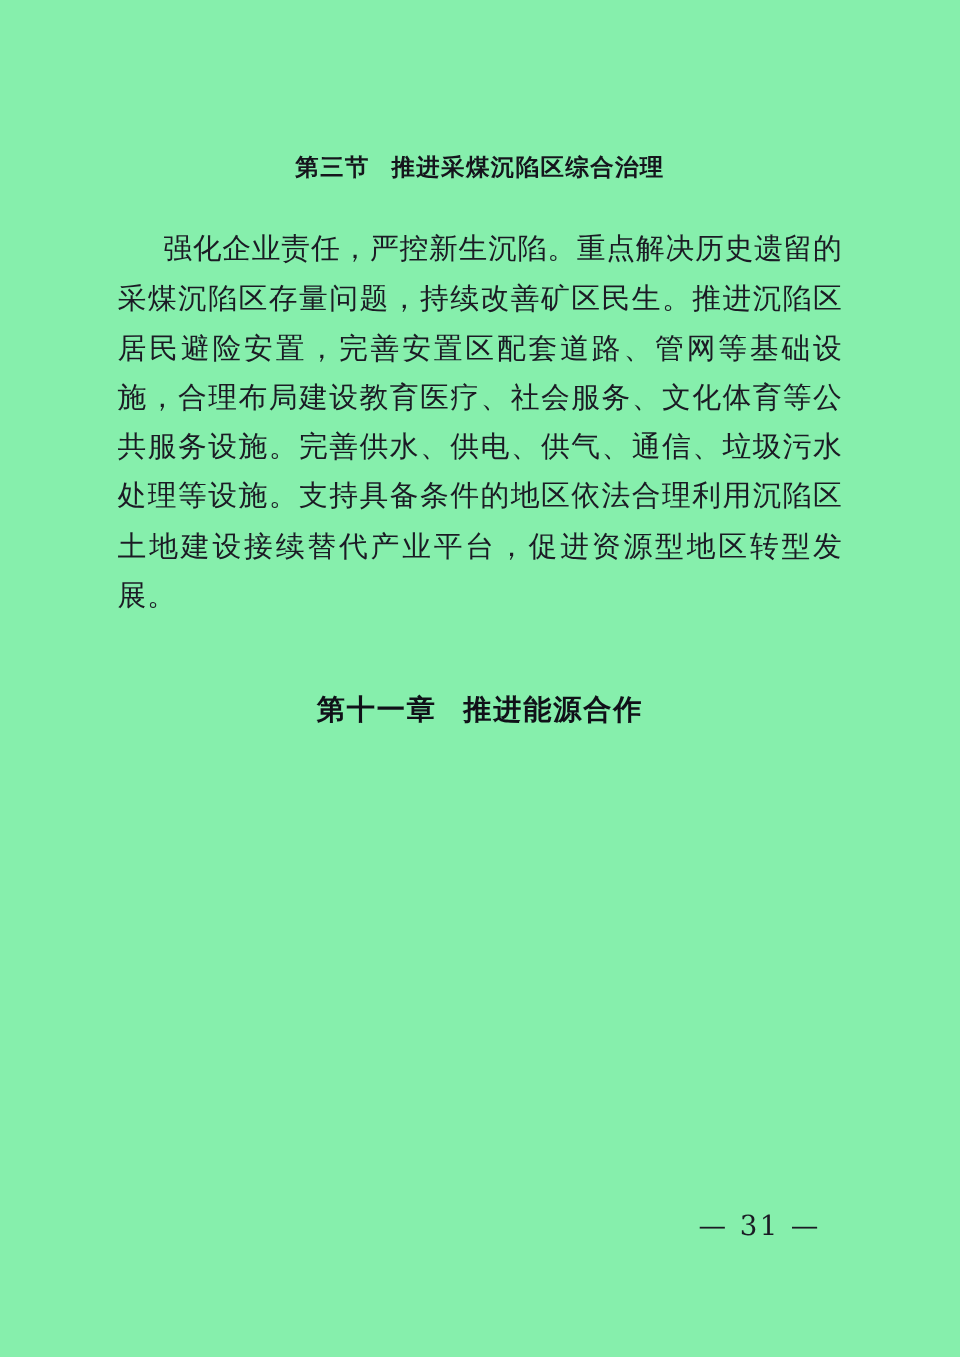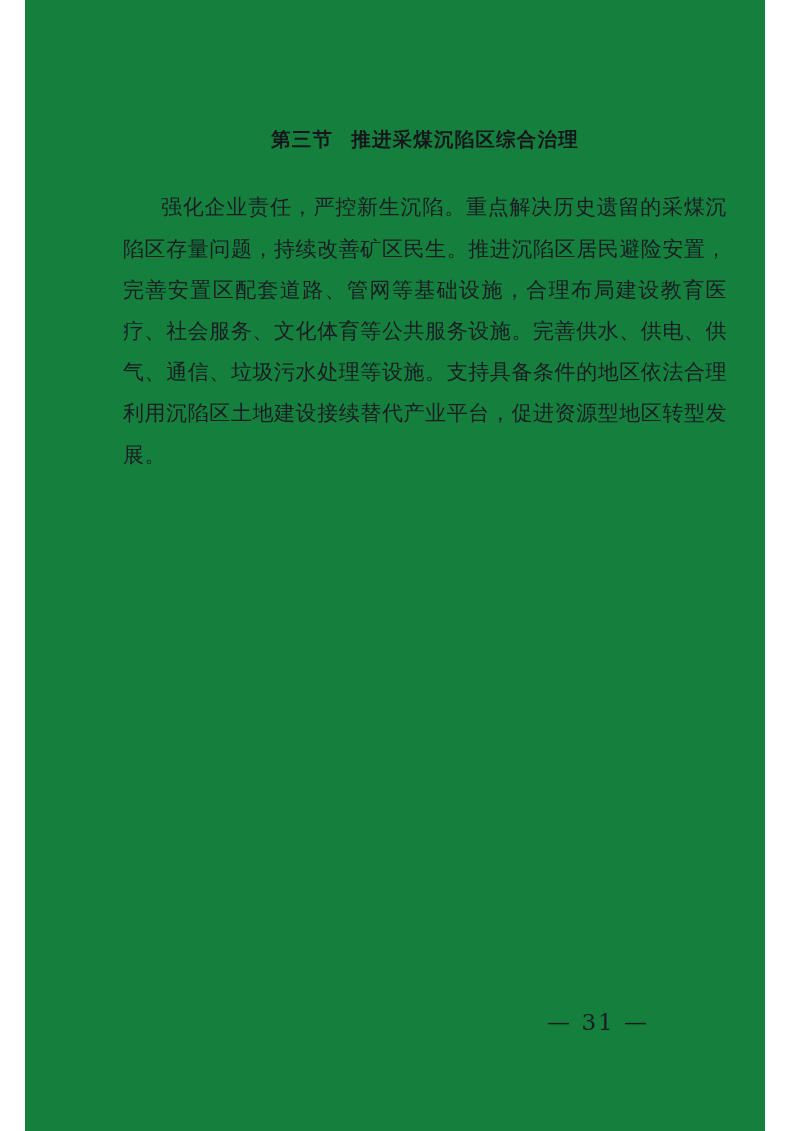--- a/index.html
+++ b/index.html
@@ -12,24 +12,23 @@
     height: 1131px;
     font-family: "DejaVu Serif", "Liberation Serif", serif;
     color: #1a1a22;
     position: relative;
     overflow: hidden;
   }
   .page {
     position: absolute;
     left: 0;
     top: 0;
-    width: 740px;
+    width: 800px;
     height: 1131px;
-    background: #15803d;
-    margin-left: 25px;
+    background: #86efac;
   }
   .content {
     position: absolute;
     left: 98px;
     top: 126px;
     width: 604px;
   }
   .section-heading {
     text-align: center;
     font-size: 19.5px;
@@ -51,21 +50,21 @@
     letter-spacing: 1.5px;
     margin: 0;
     line-height: 1.4;
     color: #101018;
   }
   .chapter-heading .gap {
     display: inline-block;
     width: 22px;
   }
   p.body-text {
-    font-size: 21px;
+    font-size: 24px;
     line-height: 41.2px;
     margin: 0;
     text-align: justify;
     text-justify: inter-ideograph;
     text-indent: 38px;
     letter-spacing: 0.4px;
     color: #1b1b24;
   }
   .sp-1 { height: 34px; }
   .sp-2 { height: 58px; }
@@ -89,20 +88,23 @@
     <h2 class="section-heading">
       <span>第三节</span><span class="gap"></span><span>推进采煤沉陷区综合治理</span>
     </h2>
 
     <div class="sp-1"></div>
 
     <p class="body-text">强化企业责任，严控新生沉陷。重点解决历史遗留的采煤沉陷区存量问题，持续改善矿区民生。推进沉陷区居民避险安置，完善安置区配套道路、管网等基础设施，合理布局建设教育医疗、社会服务、文化体育等公共服务设施。完善供水、供电、供气、通信、垃圾污水处理等设施。支持具备条件的地区依法合理利用沉陷区土地建设接续替代产业平台，促进资源型地区转型发展。</p>
 
     <div class="sp-2"></div>
 
+    <h1 class="chapter-heading">
+      <span>第十一章</span><span class="gap"></span><span>推进能源合作</span>
+    </h1>
 
     <div class="sp-3"></div>
 
 
     <div class="sp-4"></div>
 
 
   </div>
 
   <div class="page-number">— 31 —</div>

